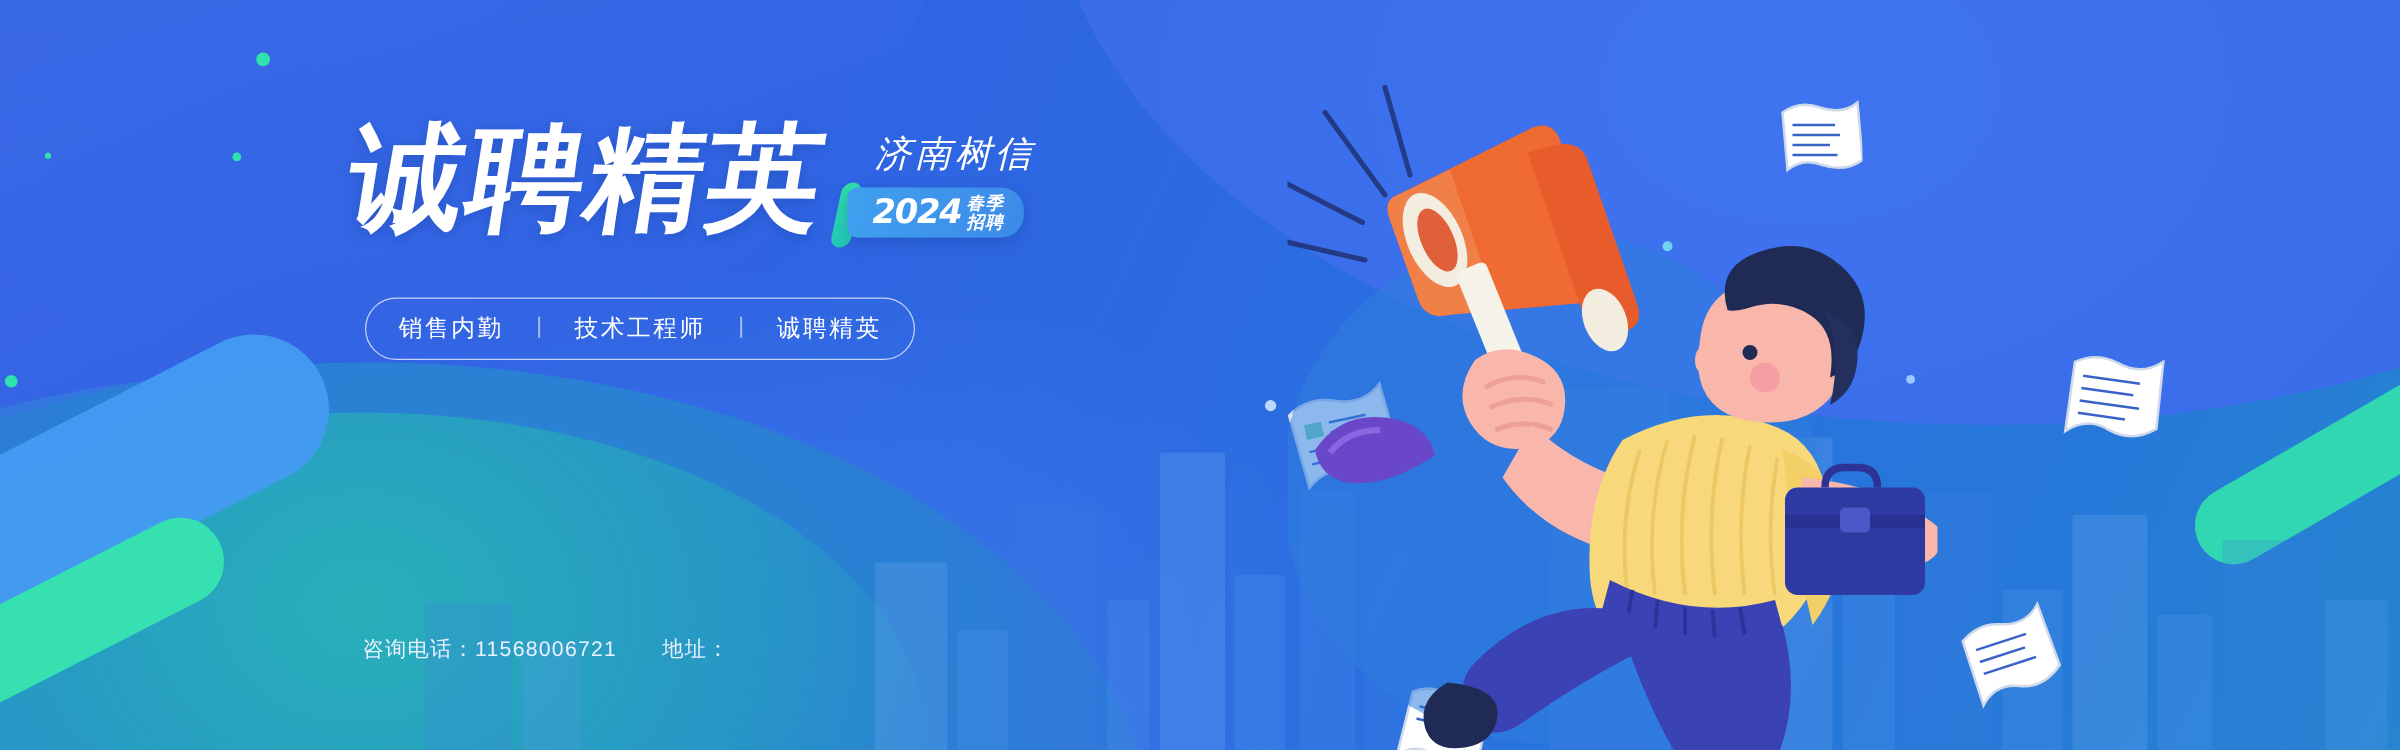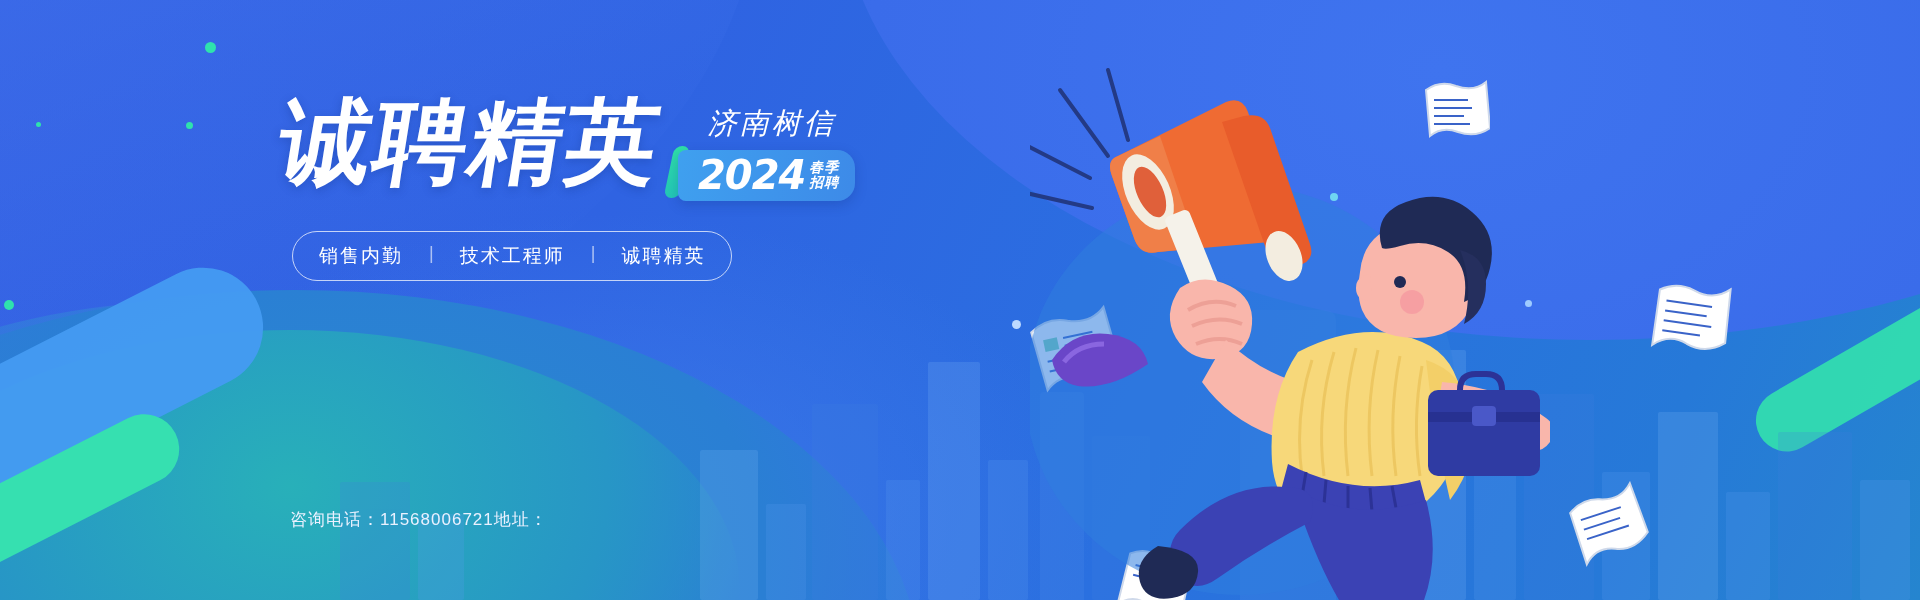--- a/index.html
+++ b/index.html
@@ -68,61 +68,61 @@
     font-size:93px;line-height:1;font-weight:bold;color:#ffffff;
     letter-spacing:2px;transform:skewX(-9deg);
     text-shadow:0 3px 10px rgba(13,46,130,.28);
     font-family:"DejaVu Sans","Liberation Sans",sans-serif;
     white-space:nowrap;
   }
   .badge-wrap{position:relative;margin-left:18px;margin-top:8px;}
   .brand{
     color:#ffffff;font-size:29px;letter-spacing:3px;font-style:italic;
     font-family:"DejaVu Serif","Liberation Serif",serif;
-    margin-left:10px;margin-bottom:6px;white-space:nowrap;text-align:center;
+    margin-left:22px;margin-bottom:6px;white-space:nowrap;
   }
   .badge{
     position:relative;display:inline-flex;align-items:center;
     background:linear-gradient(100deg,#3fa0ef 0%,#3d8ae8 100%);
     border-radius:8px 18px 18px 8px;padding:5px 16px 6px 20px;
     box-shadow:0 4px 12px rgba(16,50,130,.25);
   }
   .badge::before{
     content:"";position:absolute;left:-9px;top:-4px;width:16px;height:52px;
     background:linear-gradient(180deg,#2fe0a6,#23c7b6);
     border-radius:10px;transform:skewX(-12deg);z-index:-1;
   }
   .badge-year{
-    font-size:40px;font-weight:bold;color:#ffffff;line-height:1;
+    font-size:27px;font-weight:bold;color:#ffffff;line-height:1;
     font-style:italic;letter-spacing:-1px;
     font-family:"DejaVu Sans","Liberation Sans",sans-serif;
   }
   .badge-sub{
     margin-left:4px;display:flex;flex-direction:column;justify-content:center;
     font-size:14px;line-height:1.05;color:#ffffff;font-weight:bold;
     font-style:italic;letter-spacing:1px;
   }
   .subtitle{
     margin-top:16px;margin-left:6px;color:#eef4ff;font-size:50px;letter-spacing:5px;
     font-style:italic;font-weight:normal;white-space:nowrap;
     font-family:"DejaVu Serif","Liberation Serif",serif;
     text-shadow:0 2px 8px rgba(13,46,130,.18);
   }
   .tags{
-    margin-top:30px;margin-left:12px;display:inline-flex;align-items:flex-start;
+    margin-top:48px;margin-left:12px;display:inline-flex;align-items:flex-start;
     border:1px solid rgba(255,255,255,.72);border-radius:28px;
     padding:11px 26px;
   }
   .tag{color:#ffffff;font-size:19px;letter-spacing:2px;white-space:nowrap;}
   .tag-sep{color:rgba(255,255,255,.6);margin:0 26px;font-size:18px;}
   .contact{
     position:absolute;left:290px;top:508px;z-index:8;display:flex;align-items:center;
     color:#eaf1ff;font-size:17px;letter-spacing:1px;white-space:nowrap;
   }
-  .contact .addr{}
+  .contact .addr{margin-left:36px;}
   
   .illus{position:absolute;left:1030px;top:60px;width:520px;height:540px;z-index:6;}
   .paper{position:absolute;}
   .paper svg{display:block;}
 </style>
 </head>
 <body>
 
 <div class="banner">
 

